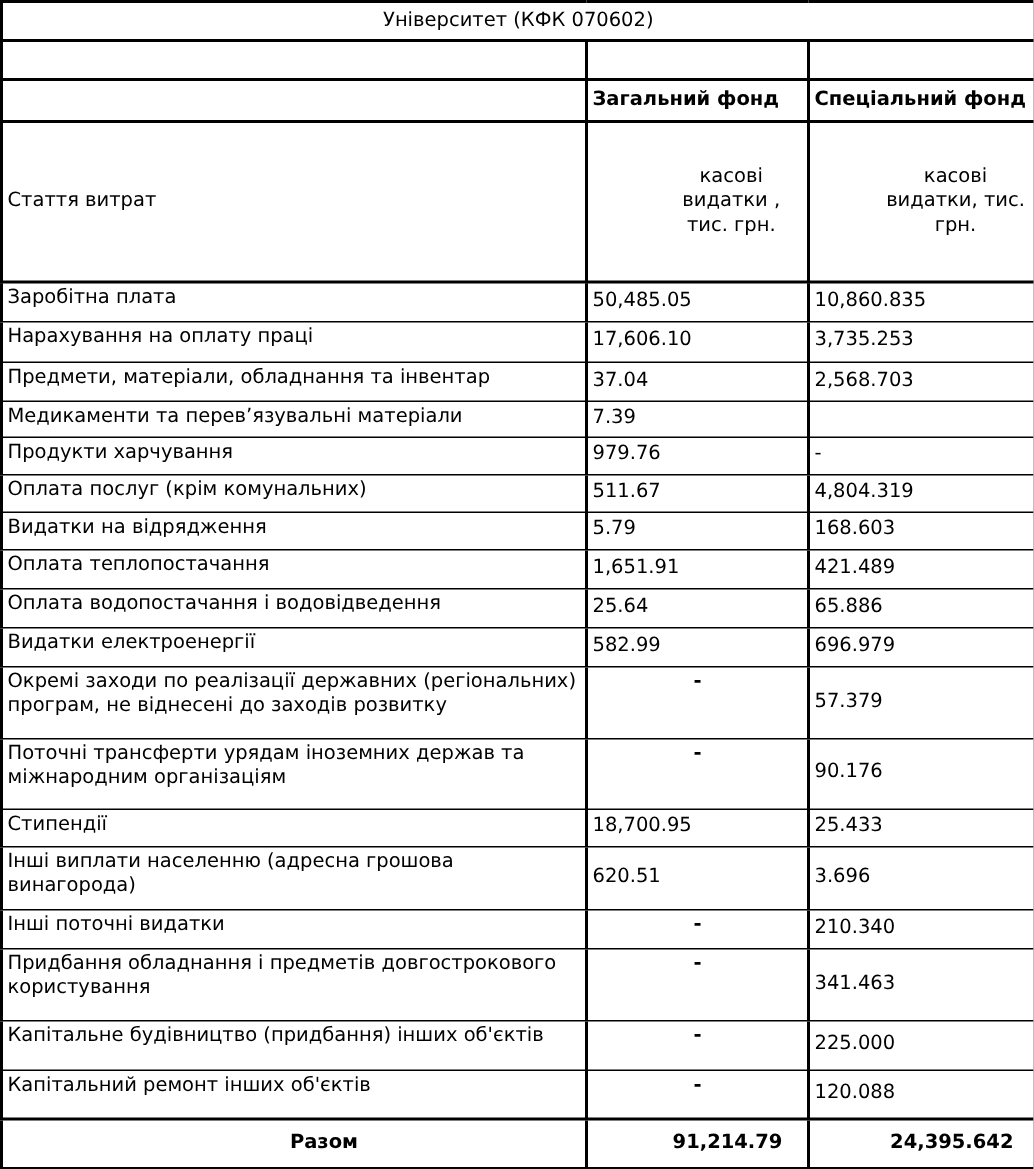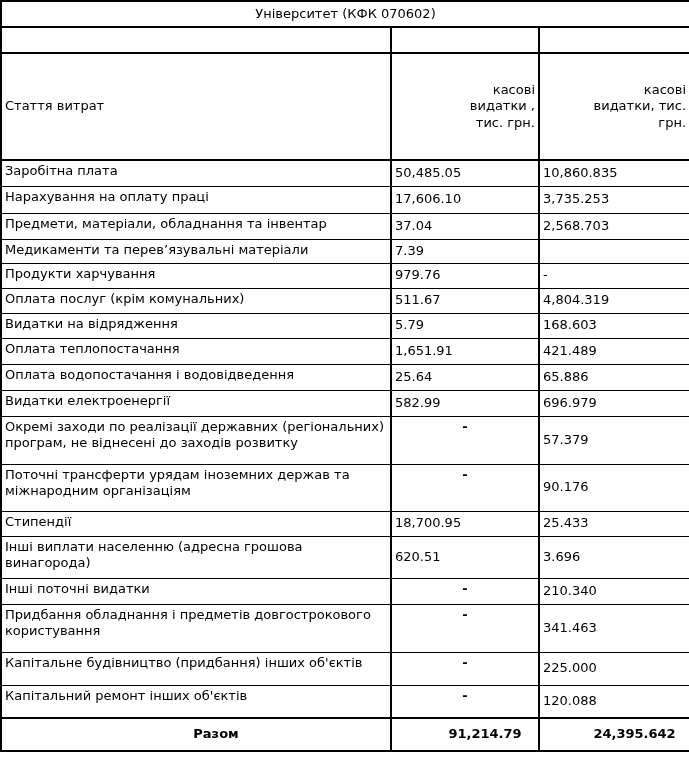--- a/index.html
+++ b/index.html
@@ -35,21 +35,21 @@
   td.fund-cell {
     text-align: left;
     vertical-align: middle;
     font-weight: bold;
   }
   td.article-cell {
     text-align: left;
     vertical-align: middle;
   }
   td.measure-cell {
-    text-align: right;
+    text-align: center;
     vertical-align: middle;
     padding-left: 48px;
   }
   td.label-cell {
     text-align: left;
     vertical-align: top;
     padding-top: 2px;
   }
   td.num-cell {
     text-align: left;
@@ -80,20 +80,25 @@
   </colgroup>
   <tbody>
     <tr class="thick" style="height:26px">
       <td colspan="3" class="title-cell">Університет (КФК 070602)</td>
     </tr>
     <tr class="thick" style="height:26px">
       <td class="label-cell"></td>
       <td class="num-cell"></td>
       <td class="num-cell"></td>
     </tr>
+    <tr class="thick" style="height:28px">
+      <td class="label-cell"></td>
+      <td class="fund-cell">Загальний фонд</td>
+      <td class="fund-cell">Спеціальний фонд</td>
+    </tr>
     <tr class="thick" style="height:107px">
       <td class="article-cell">Стаття витрат</td>
       <td class="measure-cell">касові видатки , тис. грн.</td>
       <td class="measure-cell">касові видатки, тис. грн.</td>
     </tr>
 
     <tr style="height:26px">
       <td class="label-cell">Заробітна плата</td>
       <td class="num-cell">50,485.05</td>
       <td class="num-cell">10,860.835</td>

